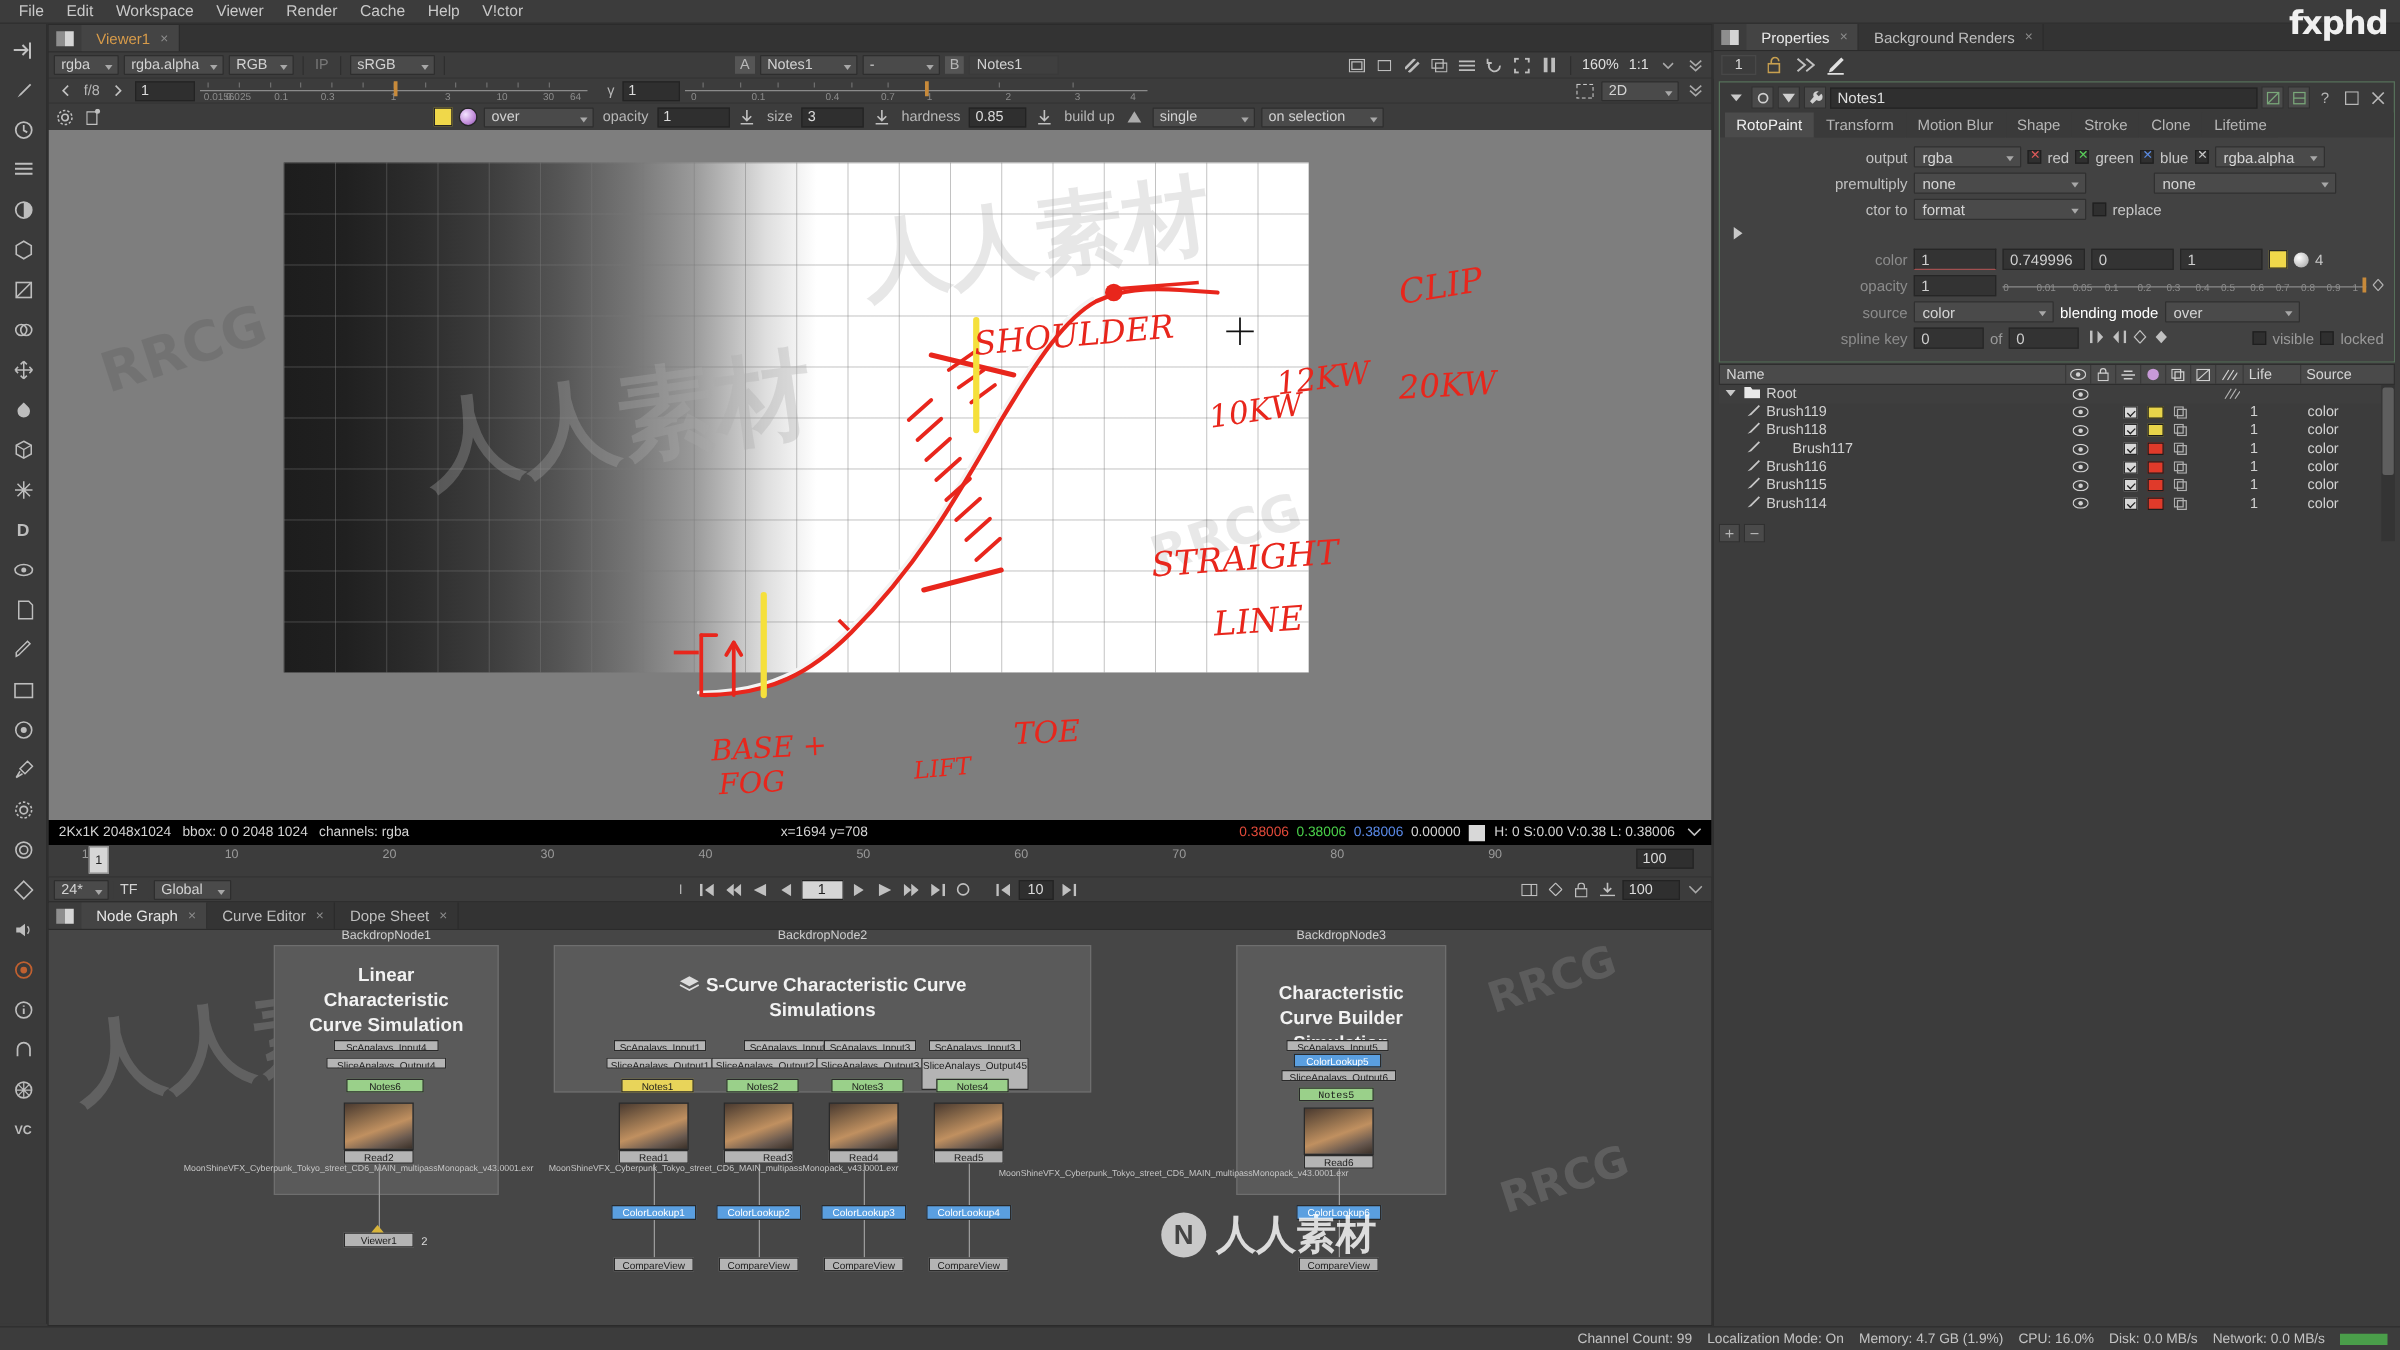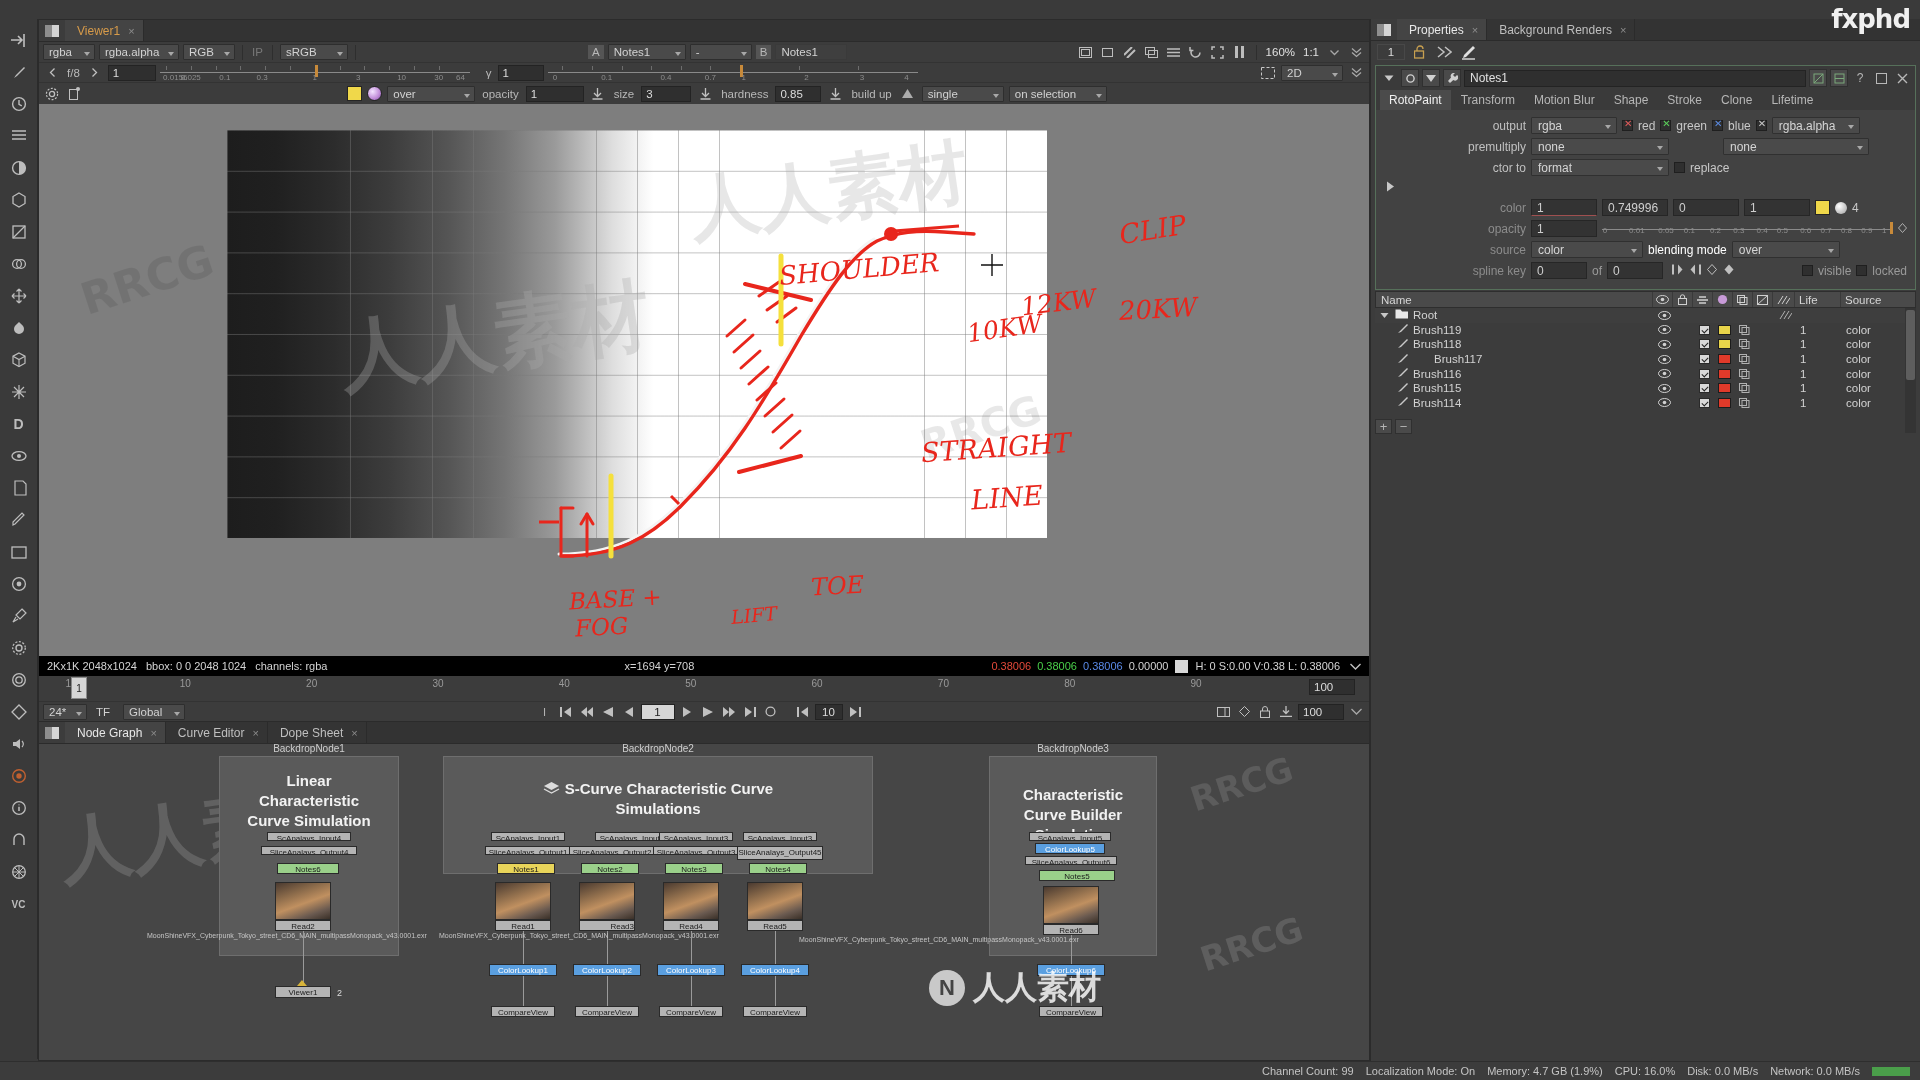--- a/index.html
+++ b/index.html
@@ -242,20 +242,30 @@
 
   
   .vscroll { position:absolute; right:0; top:0; width:11px; bottom:0; background:#343434; }
   .vscroll i { position:absolute; left:1px; right:1px; background:#5e5e5e; border-radius:2px; }
 </style>
 </head>
 <body>
 
 <div id="app">
 
+  <div id="menubar">
+    <div class="menu-item">File</div>
+    <div class="menu-item">Edit</div>
+    <div class="menu-item">Workspace</div>
+    <div class="menu-item">Viewer</div>
+    <div class="menu-item">Render</div>
+    <div class="menu-item">Cache</div>
+    <div class="menu-item">Help</div>
+    <div class="menu-item">V!ctor</div>
+  </div>
   <div id="fxphd-logo">fxphd</div>
 
   <div class="wm" style="left:640px; top:22px; font-size:30px; color:rgba(220,220,220,.55);">www.rrcg.cn</div>
 
   <div id="left-toolbar">
     <div class="tool-ico">
       <svg width="17" height="15" viewBox="0 0 17 15">
           <path d="M1 7h10M8 3l4 4-4 4M14 1v13" stroke="#c0c0c0" fill="none" stroke-width="1.6"></path>
         </svg>
       </div>
@@ -926,40 +936,40 @@
       <div class="node green" style="left:626px; top:119px; width:58px; height:11px;">Notes3</div>
       <div class="node img" style="left:624px; top:138px; width:56px; height:38px;
            background:linear-gradient(160deg,#4a3a30 0%,#8a6a4a 30%,#c09060 55%,#6a5a50 80%,#3a3028 100%);"></div>
       <div class="node grey" style="left:624px; top:176px; width:56px; height:11px;">Read4</div>
       <div class="wire" style="left:652px; top:187px; height:33px;"></div>
       <div class="node blue" style="left:618px; top:220px; width:68px; height:12px;">ColorLookup3</div>
       <div class="wire" style="left:652px; top:232px; height:30px;"></div>
       <div class="node grey" style="left:620px; top:262px; width:64px; height:11px;">CompareView</div>
 
       <div class="node grey" style="left:704px; top:88px; width:74px; height:9px;">ScAnalays_Input3</div>
-      <div class="node grey" style="left:698px; top:102px; width:86px; height:14px;">SliceAnalays_Output45</div>
+      <div class="node grey" style="left:698px; top:102px; width:86px; height:26px;">SliceAnalays_Output45</div>
       <div class="node green" style="left:710px; top:119px; width:58px; height:11px;">Notes4</div>
       <div class="node img" style="left:708px; top:138px; width:56px; height:38px;
            background:linear-gradient(160deg,#4a3a30 0%,#8a6a4a 30%,#c09060 55%,#6a5a50 80%,#3a3028 100%);"></div>
       <div class="node grey" style="left:708px; top:176px; width:56px; height:11px;">Read5</div>
       <div class="wire" style="left:736px; top:187px; height:33px;"></div>
       <div class="node blue" style="left:702px; top:220px; width:68px; height:12px;">ColorLookup4</div>
       <div class="wire" style="left:736px; top:232px; height:30px;"></div>
       <div class="node grey" style="left:704px; top:262px; width:64px; height:11px;">CompareView</div>
 
       <div class="node-path" style="left:400px; top:188px;">MoonShineVFX_Cyberpunk_Tokyo_street_CD6_MAIN_multipassMonopack_v43.0001.exr</div>
 
       <div class="backdrop" style="left:950px; top:12px; width:168px; height:200px; background:#5a5a5a;">
         <div class="bdlabel">BackdropNode3</div>
         <div class="bdtitle" style="top:28px;">Characteristic<br>Curve Builder<br>Simulation</div>
       </div>
       <div class="node grey" style="left:990px; top:88px; width:82px; height:9px;">ScAnalays_Input5</div>
       <div class="node blue" style="left:996px; top:99px; width:70px; height:11px;">ColorLookup5</div>
       <div class="node grey" style="left:986px; top:112px; width:92px; height:9px;">SliceAnalays_Output6</div>
-      <div class="node green" style="left:1000px; top:126px; width:76px; height:11px;">Notes5</div>
+      <div class="node green" style="left:1000px; top:126px; width:60px; height:11px;font-family:Liberation Mono, monospace;">Notes5</div>
       <div class="node img" style="left:1004px; top:142px; width:56px; height:38px;
            background:linear-gradient(160deg,#4a3a30 0%,#8a6a4a 30%,#c09060 55%,#6a5a50 80%,#3a3028 100%);"></div>
       <div class="node grey" style="left:1004px; top:180px; width:56px; height:11px;">Read6</div>
       <div class="wire" style="left:1032px; top:191px; height:29px;"></div>
       <div class="node blue" style="left:998px; top:220px; width:68px; height:12px;">ColorLookup6</div>
       <div class="wire" style="left:1032px; top:232px; height:30px;"></div>
       <div class="node grey" style="left:1000px; top:262px; width:64px; height:11px;">CompareView</div>
       <div class="node-path" style="left:760px; top:192px;">MoonShineVFX_Cyberpunk_Tokyo_street_CD6_MAIN_multipassMonopack_v43.0001.exr</div>
 
       <div style="position:absolute;left:890px;top:222px;display:flex;align-items:center;gap:8px;opacity:.9;">

